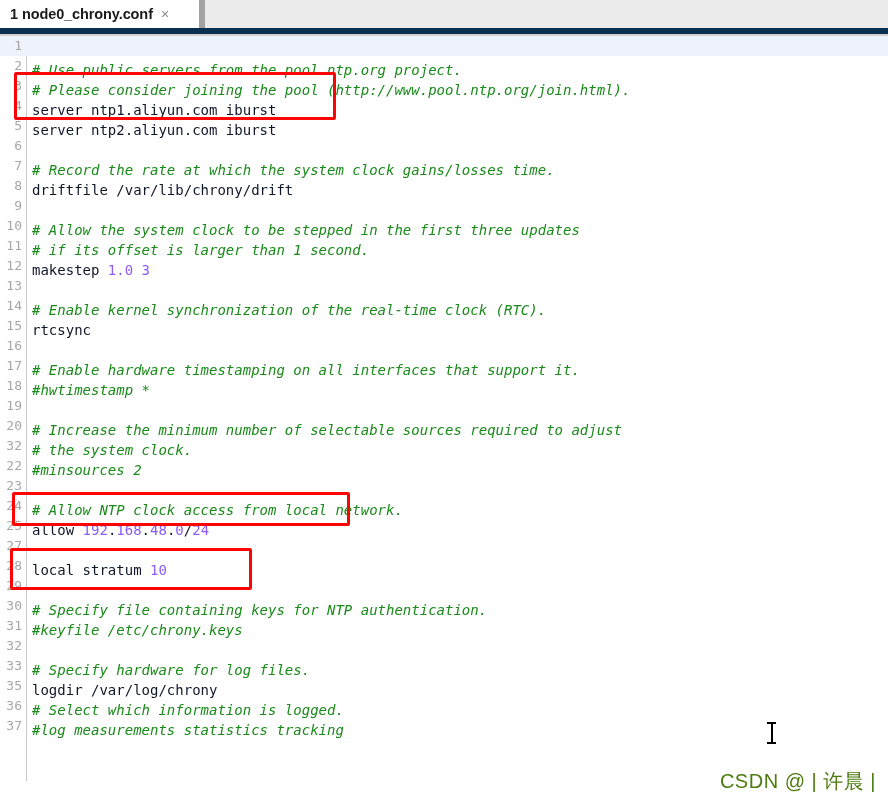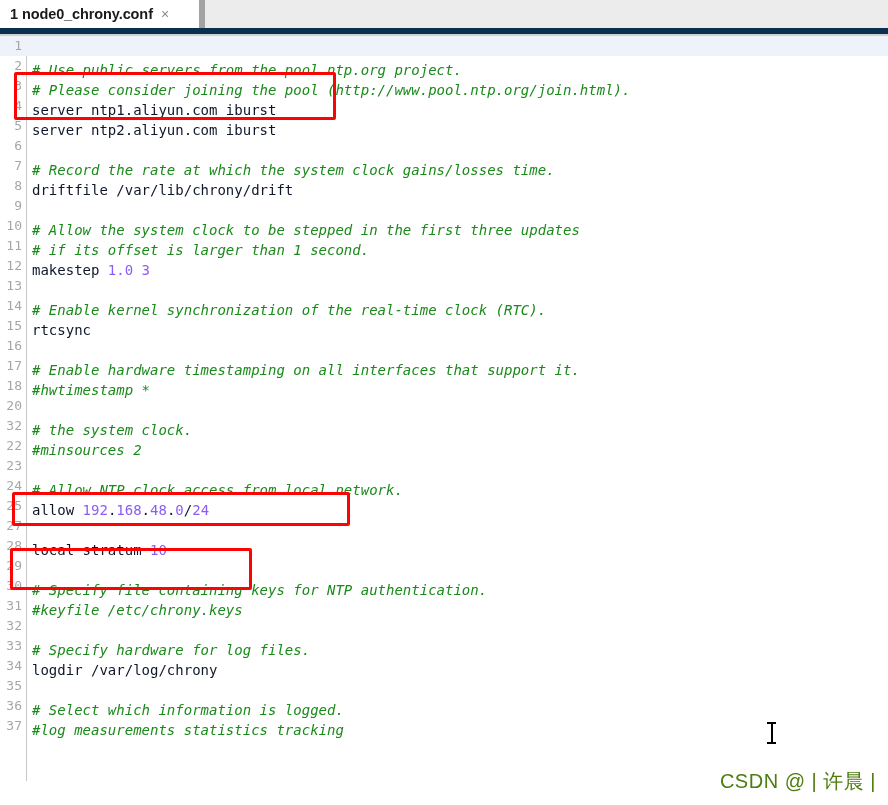--- a/index.html
+++ b/index.html
@@ -204,34 +204,34 @@
       <div class="code-line"><span class="lineno">9</span><span class="code-text"><span class="cmt"># Allow the system clock to be stepped in the first three updates</span></span></div>
       <div class="code-line"><span class="lineno">10</span><span class="code-text"><span class="cmt"># if its offset is larger than 1 second.</span></span></div>
       <div class="code-line"><span class="lineno">11</span><span class="code-text"><span class="src">makestep </span><span class="num">1.0 3</span></span></div>
       <div class="code-line"><span class="lineno">12</span><span class="code-text"></span></div>
       <div class="code-line"><span class="lineno">13</span><span class="code-text"><span class="cmt"># Enable kernel synchronization of the real-time clock (RTC).</span></span></div>
       <div class="code-line"><span class="lineno">14</span><span class="code-text"><span class="src">rtcsync</span></span></div>
       <div class="code-line"><span class="lineno">15</span><span class="code-text"></span></div>
       <div class="code-line"><span class="lineno">16</span><span class="code-text"><span class="cmt"># Enable hardware timestamping on all interfaces that support it.</span></span></div>
       <div class="code-line"><span class="lineno">17</span><span class="code-text"><span class="cmt">#hwtimestamp *</span></span></div>
       <div class="code-line"><span class="lineno">18</span><span class="code-text"></span></div>
+      <div class="code-line"><span class="lineno">19</span><span class="code-text"><span class="cmt"># Increase the minimum number of selectable sources required to adjust</span></span></div>
       <div class="code-line"><span class="lineno">20</span><span class="code-text"><span class="cmt"># the system clock.</span></span></div>
       <div class="code-line"><span class="lineno">32</span><span class="code-text"><span class="cmt">#minsources 2</span></span></div>
       <div class="code-line"><span class="lineno">22</span><span class="code-text"></span></div>
       <div class="code-line"><span class="lineno">23</span><span class="code-text"><span class="cmt"># Allow NTP clock access from local network.</span></span></div>
       <div class="code-line"><span class="lineno">24</span><span class="code-text"><span class="src">allow </span><span class="num">192</span><span class="src">.</span><span class="num">168</span><span class="src">.</span><span class="num">48</span><span class="src">.</span><span class="num">0</span><span class="src">/</span><span class="num">24</span></span></div>
       <div class="code-line"><span class="lineno">25</span><span class="code-text"></span></div>
       <div class="code-line"><span class="lineno">27</span><span class="code-text"><span class="src">local stratum </span><span class="num">10</span></span></div>
       <div class="code-line"><span class="lineno">28</span><span class="code-text"></span></div>
       <div class="code-line"><span class="lineno">29</span><span class="code-text"><span class="cmt"># Specify file containing keys for NTP authentication.</span></span></div>
       <div class="code-line"><span class="lineno">30</span><span class="code-text"><span class="cmt">#keyfile /etc/chrony.keys</span></span></div>
       <div class="code-line"><span class="lineno">31</span><span class="code-text"></span></div>
       <div class="code-line"><span class="lineno">32</span><span class="code-text"><span class="cmt"># Specify hardware for log files.</span></span></div>
       <div class="code-line"><span class="lineno">33</span><span class="code-text"><span class="src">logdir /var/log/chrony</span></span></div>
-      <div class="code-line"><span class="lineno">34</span><span class="code-text"></span></div>
       <div class="code-line"><span class="lineno">35</span><span class="code-text"><span class="cmt"># Select which information is logged.</span></span></div>
       <div class="code-line"><span class="lineno">36</span><span class="code-text"><span class="cmt">#log measurements statistics tracking</span></span></div>
       <div class="code-line"><span class="lineno">37</span><span class="code-text"></span></div>
     </div>
 
   <div id="annotation-layer">
       <div class="redbox" style="left: 14px; top: 36px; width: 322px; height: 48px; border-color: rgb(250, 4, 4);"></div>
       <div class="redbox" style="left: 12px; top: 456px; width: 338px; height: 34px; border-color: rgb(250, 4, 4);"></div>
       <div class="redbox" style="left: 10px; top: 512px; width: 242px; height: 42px; border-color: rgb(250, 4, 4);"></div>
     </div>

